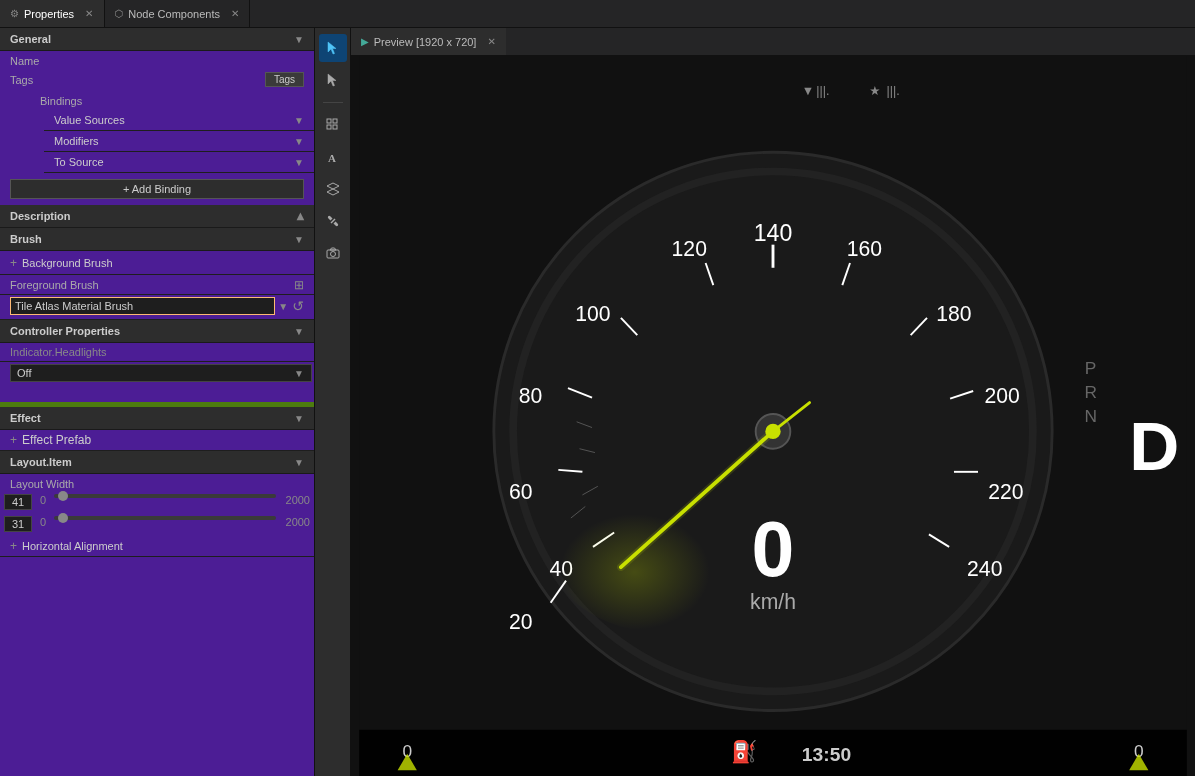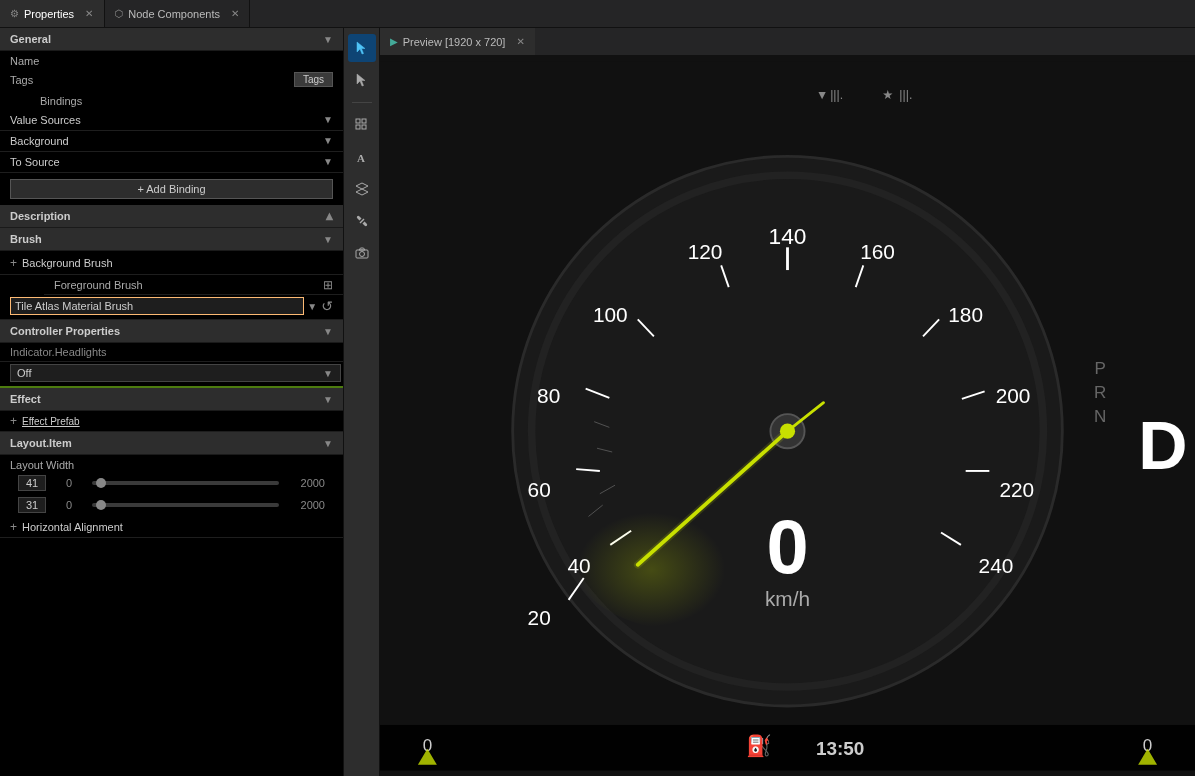--- a/index.html
+++ b/index.html
@@ -16,21 +16,21 @@
     .tab-icon { font-size: 10px; color: #888; }
     .tab-close { margin-left: 6px; cursor: pointer; color: #888; font-size: 10px; }
 
     
     .main-layout {
       display: flex; flex: 1; overflow: hidden;
     }
 
     
     .left-panel {
-      width: 344px; background: #000000; border-right: 1px solid #111; display: flex; flex-direction: column; overflow-y: auto; flex-shrink: 0;
+      width: 315px; background: #4c1d95; border-right: 1px solid #111; display: flex; flex-direction: column; overflow-y: auto; flex-shrink: 0;
     }
 
     
     .toolbar-strip {
       width: 36px; background: #2d2d2d; border-right: 1px solid #111; display: flex; flex-direction: column; align-items: center; padding-top: 6px; gap: 4px; flex-shrink: 0;
     }
     .toolbar-btn {
       width: 28px; height: 28px; display: flex; align-items: center; justify-content: center; cursor: pointer; border-radius: 3px; color: #aaa; font-size: 14px;
     }
     .toolbar-btn.active { background: #0e4474; color: #4fc3f7; }
@@ -67,65 +67,65 @@
     .name-input {
       margin: 2px 8px 6px; background: #1e1e1e; border: 1px solid #444; color: #fff; font-size: 12px; padding: 3px 6px; width: calc(100% - 16px);
     }
     .tags-row { display: flex; align-items: center; padding: 3px 10px 3px; gap: 21px; }
     .tags-label { color: #aaa; font-size: 11px; flex: 1; }
     .tags-btn { background: #3a3a3a; border: 1px solid #555; color: #ccc; font-size: 10px; padding: 1px 8px; cursor: pointer; }
 
     .bindings-label { padding: 5px 10px 3px; color: #aaa; font-size: 11px; margin-left: 30px; }
 
     .collapsible-row {
-      display: flex; align-items: flex-start; padding: 4px 10px; cursor: pointer; border-bottom: 1px solid #1e1e1e;
+      display: flex; align-items: flex-end; padding: 4px 10px; cursor: pointer; border-bottom: 1px solid #1e1e1e; margin-left: 44px;
     }
     .collapsible-label { color: #ccc; font-size: 11px; flex: 1; }
     .collapsible-arrow { color: #888; font-size: 10px; }
 
     .add-binding-btn {
       margin: 6px auto; display: block; background: #2d2d2d; border: 1px solid #555; color: #ccc; font-size: 11px; padding: 3px 10px; cursor: pointer; width: calc(100% - 20px);
     }
     .brush-row {
       display: flex; align-items: center; padding: 3px 10px; border-bottom: 1px solid #1e1e1e; min-height: 24px;
     }
     .brush-plus { color: #888; margin-right: 5px; font-size: 12px; }
     .brush-label { color: #ccc; font-size: 11px; flex: 1; }
 
     .foreground-row {
-      display: flex; align-items: center; padding: 3px 10px 2px; border-bottom: 1px solid #1e1e1e; margin-left: 44px;
+      display: flex; align-items: center; padding: 3px 10px 2px; border-bottom: 1px solid #1e1e1e;
     }
     .foreground-label { color: #aaa; font-size: 11px; flex: 1; }
     .foreground-icon { color: #888; font-size: 12px; cursor: pointer; }
 
     .brush-value-row {
       display: flex; align-items: center; padding: 2px 10px 4px; border-bottom: 1px solid #1e1e1e;
     }
     .brush-select {
       flex: 1; background: #1e1e1e; border: 1px solid #fdba74; color: #ccc; font-size: 11px; padding: 2px 4px; appearance: none;
     }
     .brush-dropdown-arrow { color: #888; font-size: 10px; margin-left: 3px; cursor: pointer; }
     .brush-reset { color: #888; font-size: 14px; margin-left: 4px; cursor: pointer; }
 
     .controller-label-row { padding: 3px 10px; color: #888; font-size: 11px; border-bottom: 1px solid #1e1e1e; }
 
     .dropdown-row {
-      display: flex; align-items: center; padding: 2px 10px 4px; border-bottom: 2px solid #4d7c0f;
+      display: flex; align-items: center; padding: 2px 10px 20px; border-bottom: 5px solid #4d7c0f;
     }
     .dropdown-select {
       flex: 1; background: #1e1e1e; border: 1px solid #444; color: #ccc; font-size: 11px; padding: 2px 24px 2px 6px; appearance: none; cursor: pointer;
     }
     .dropdown-arrow { color: #888; font-size: 10px; margin-left: -18px; pointer-events: none; }
 
     .effect-row { display: flex; align-items: center; padding: 3px 10px; border-bottom: 1px solid #1e1e1e; }
     .effect-plus { color: #888; margin-right: 5px; font-size: 12px; }
-    .effect-label { color: #ccc; font-size: 10px; text-decoration: underline; }
+    .effect-label { color: #ccc; font-size: 12px; }
     .layout-prop-label { padding: 4px 10px 2px; color: #aaa; font-size: 11px; }
     .slider-row {
-      display: flex; align-items: center; padding: 2px 18px 4px; gap: 16px;
+      display: flex; padding: 2px 4px 4px; gap: 4px;
     }
     .slider-num {
       background: #1e1e1e; border: 1px solid #444; color: #ccc; font-size: 11px; padding: 1px 3px; width: 28px; text-align: center;
     }
     .slider-zero { color: #888; font-size: 11px; width: 14px; text-align: center; }
     .slider-track {
       flex: 1; height: 4px; background: #3a3a3a; border-radius: 2px; position: relative;
     }
     .slider-thumb {
       width: 10px; height: 10px; background: #888; border-radius: 50%; position: absolute; top: -3px; left: 2%;
@@ -172,21 +172,21 @@
     </div>
 
     <div class="bindings-label">Bindings</div>
 
     <div class="collapsible-row">
       <span class="collapsible-label">Value Sources</span>
       <span class="collapsible-arrow">▼</span>
     </div>
 
     <div class="collapsible-row">
-      <span class="collapsible-label">Background</span>
+      <span class="collapsible-label">Modifiers</span>
       <span class="collapsible-arrow">▼</span>
     </div>
 
     <div class="collapsible-row">
       <span class="collapsible-label">To Source</span>
       <span class="collapsible-arrow">▼</span>
     </div>
 
     <button class="add-binding-btn">+ Add Binding</button>
 

